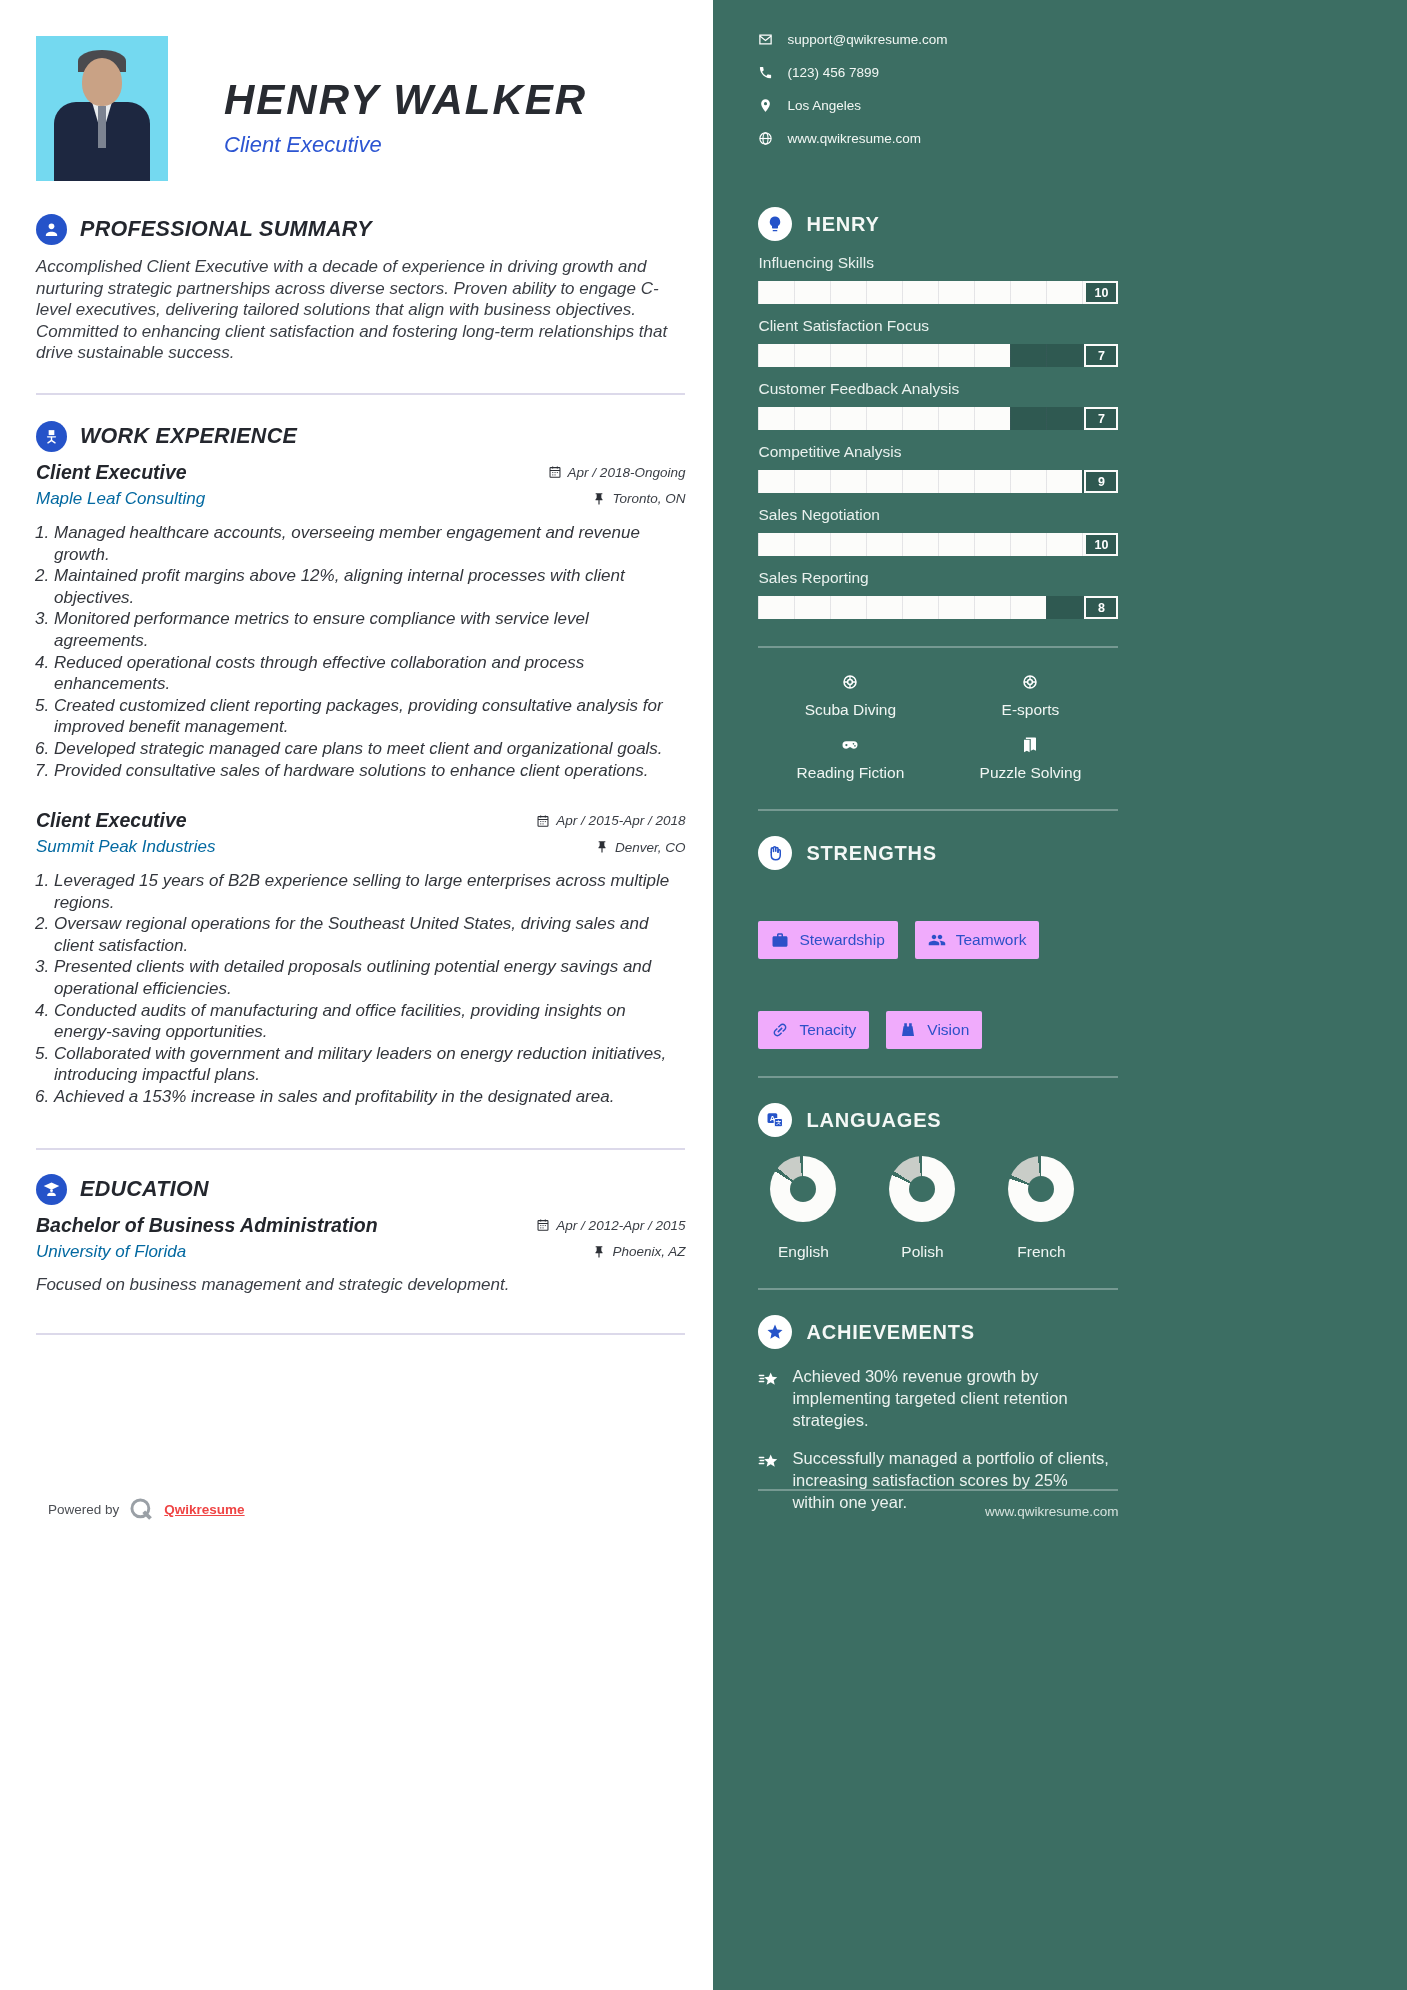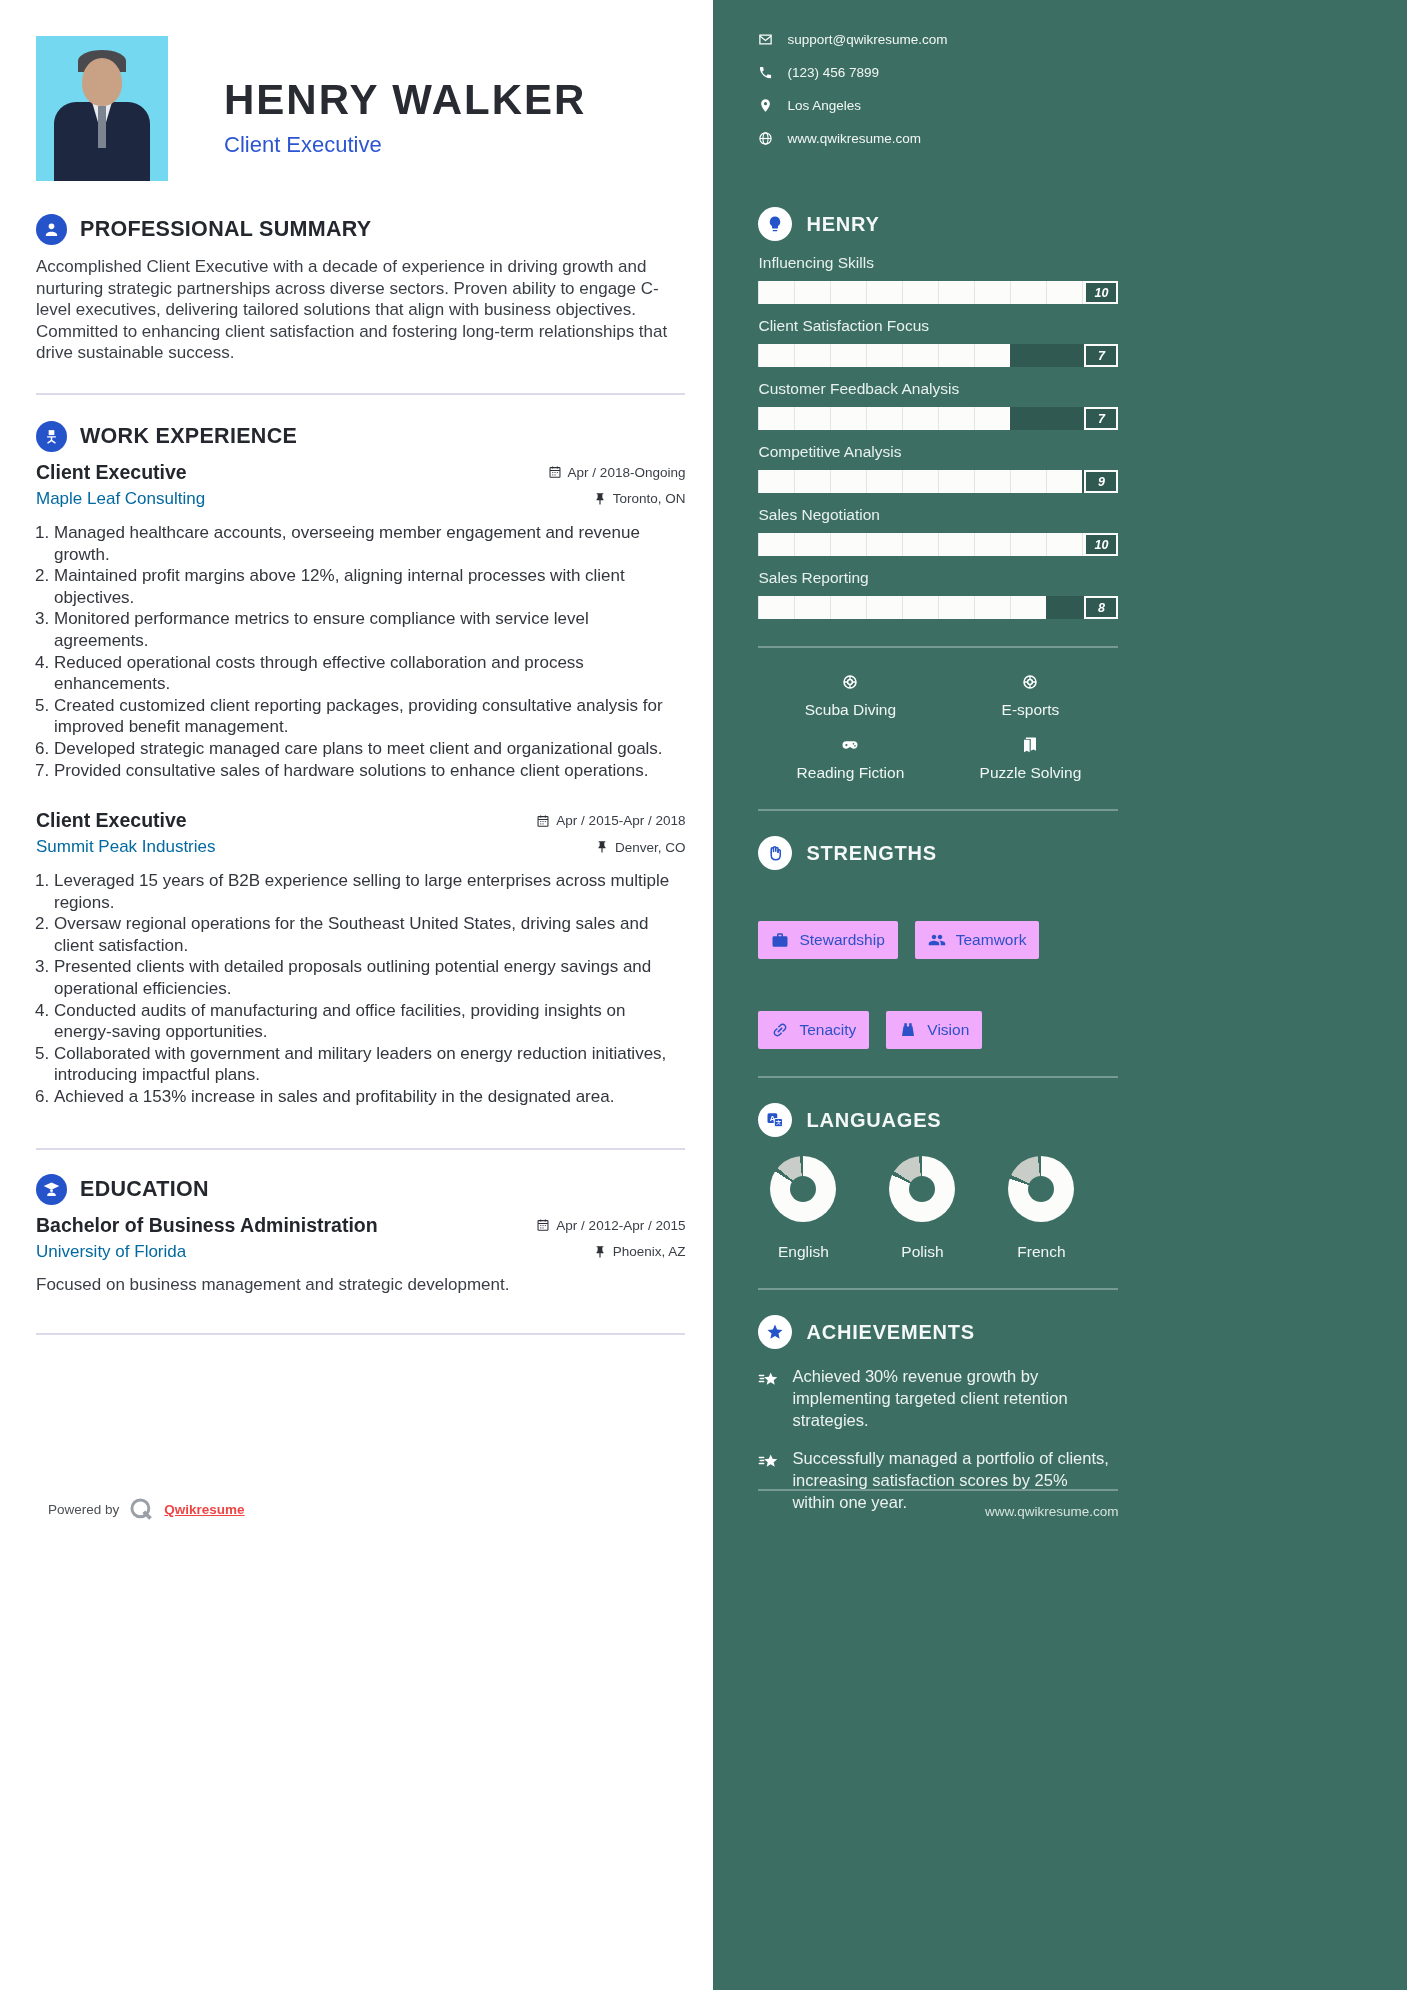--- a/index.html
+++ b/index.html
@@ -5,21 +5,21 @@
   * { margin:0; padding:0; box-sizing:border-box; }
   html,body { width:1407px; height:1990px; }
   body {
     font-family:"Liberation Sans", sans-serif;
     background:#ffffff; color:#33363c;
     display:flex; position:relative; overflow:hidden;
   }
   svg { display:block; }
 
   
-  .left { width:756px; padding:36px 28px 0 36px; }
+  .left { width:756px; padding:36px 28px 0 36px;font-style:italic; }
 
   .id-row { display:flex; margin-bottom:33px; }
   .photo {
     width:132px; height:145px; background:#74d9f0; flex:0 0 auto;
     position:relative; overflow:hidden; margin-right:56px;
   }
   .photo .head { position:absolute; left:46px; top:22px; width:40px; height:48px; border-radius:50% 50% 46% 46%; background:#c9a285; }
   .photo .hair { position:absolute; left:42px; top:14px; width:48px; height:22px; border-radius:50% 50% 0 0; background:#4a4a4e; }
   .photo .torso { position:absolute; left:18px; top:66px; width:96px; height:80px; border-radius:22px 22px 0 0; background:#1d2740; }
   .photo .shirt { position:absolute; left:56px; top:66px; width:20px; height:34px; background:#e8ecef; clip-path:polygon(0 0,100% 0,50% 100%); }
@@ -85,21 +85,21 @@
   .bar::after {
     content:""; position:absolute; inset:0;
     background-image:linear-gradient(to right, rgba(90,90,110,.14) 1px, transparent 1px);
     background-size:10% 100%;
   }
   .bar-fill { height:100%; background:#fcfcfa; }
   .bar-badge {
     position:absolute; right:0; top:0; height:23px; width:34px; z-index:2;
     background:#2f5951; border:2px solid #fbfbf9;
     display:flex; align-items:center; justify-content:center;
-    font-size:12.5px; font-weight:700; color:#ffffff;font-style:italic;
+    font-size:12.5px; font-weight:700; color:#ffffff;
   }
 
   .rdivider { height:2px; background:rgba(255,255,255,.30); margin:27px 0 25px 0; }
 
   .interests-grid { display:grid; grid-template-columns:184px auto; row-gap:17px; margin-top:17px; }
   .interest { display:flex; align-items:center; gap:10px; font-size:15.5px; color:#f0f6f3;flex-direction:column; }
   .interest svg { width:18px; height:18px; color:#ffffff; flex:0 0 auto; }
 
   .chips { display:flex; flex-wrap:wrap; gap:16px 17px; margin-top:15px; }
   .chip {

